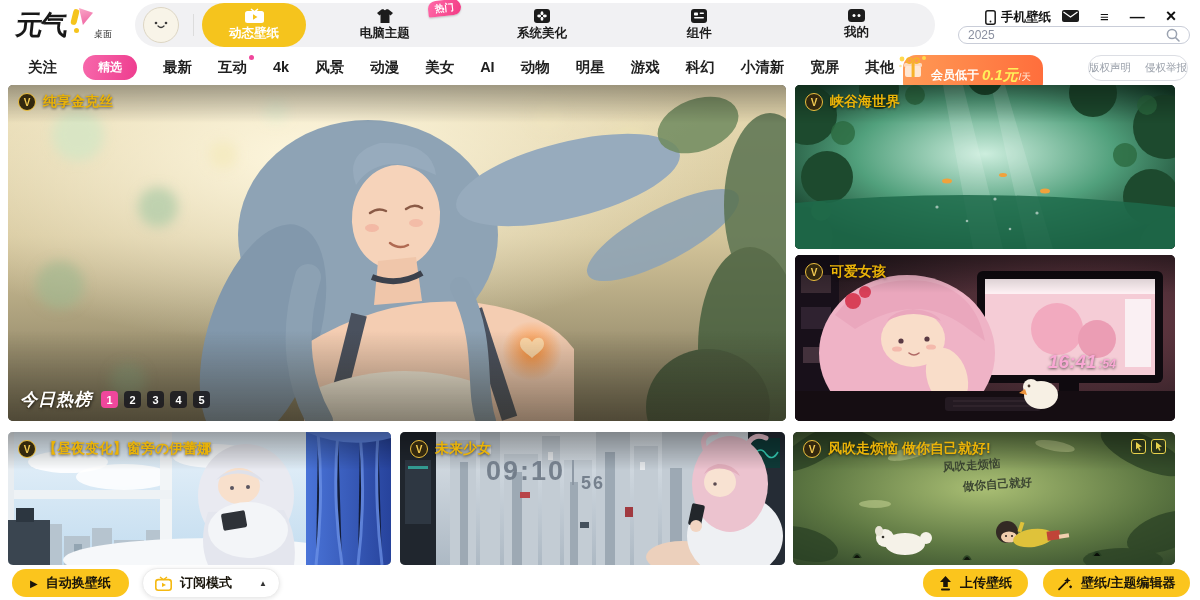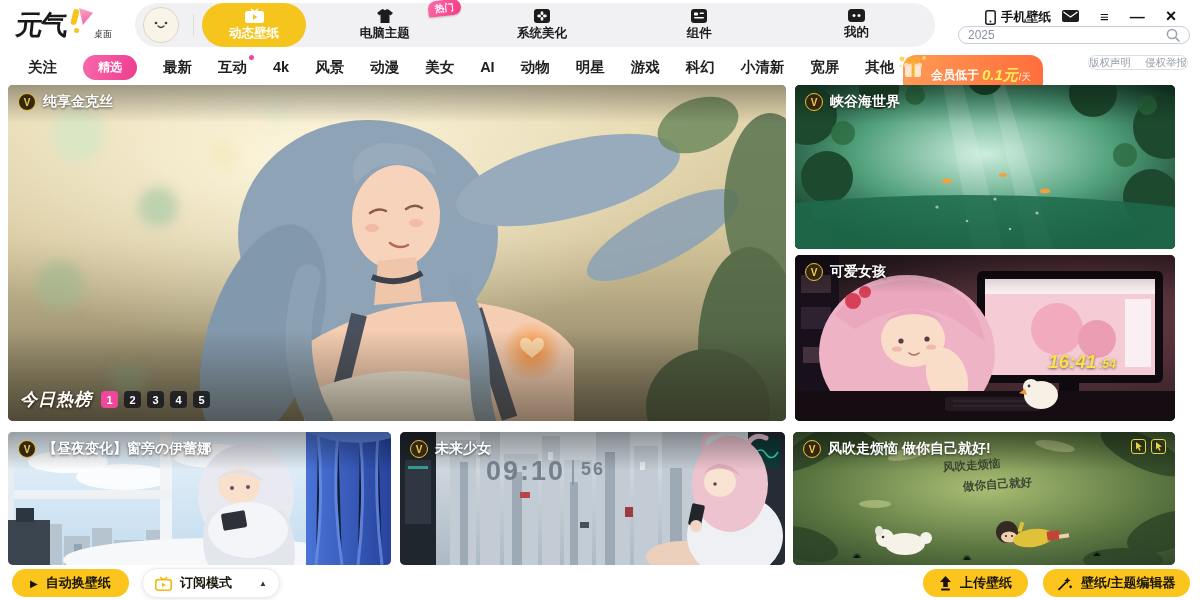--- a/index.html
+++ b/index.html
@@ -47,58 +47,58 @@
   .cat{cursor:pointer;position:relative;white-space:nowrap}
   .cat.active{background:linear-gradient(100deg,#f768ab,#ee3d8f);color:#fff;padding:4px 15px;border-radius:15px;font-size:12px}
   .cat.has-dot::after{content:"";position:absolute;top:-3px;right:-7px;width:5px;height:5px;border-radius:50%;background:#f0479c}
   .vip{position:absolute;left:903px;top:55px;height:41px;border-radius:13px;
        background:linear-gradient(90deg,#ff9a55,#ff6e3c);display:flex;align-items:center;
        padding:0 12px 0 28px;cursor:pointer}
   .vip .gift{position:absolute;left:-5px;top:-3px}
   .vip-t1{color:#fff;font-size:12px;font-weight:bold}
   .vip-t2{color:#ffef5a;font-size:15px;font-weight:900;font-style:italic;margin-left:3px}
   .vip-t3{color:#ffeedd;font-size:9.5px;margin:3px 0 0 1px}
-  .legal{position:absolute;left:1088px;top:55px;width:100px;height:15px;border:1px solid #dcdee4;border-radius:13px;
+  .legal{position:absolute;left:1088px;top:55px;width:100px;height:26px;border:1px solid #dcdee4;border-radius:13px;
          display:flex;align-items:center;justify-content:center;gap:7px;font-size:10.5px;color:#9aa0aa;background:#fff}
   .legal span{cursor:pointer;white-space:nowrap}
   .legal .sep{width:1px;height:11px;background:#dcdee4;cursor:default}
 
   
   .card{position:absolute;border-radius:5px;overflow:hidden;background:#222;cursor:pointer}
   .card .art{position:absolute;left:0;top:0;width:100%;height:100%;display:block}
   .card .shade{position:absolute;left:0;right:0;top:0;height:38px;
                background:linear-gradient(rgba(0,0,0,.34),rgba(0,0,0,0));z-index:2}
   .card-title{position:absolute;left:10px;top:8px;display:flex;align-items:center;gap:7px;z-index:3}
   .vbadge{width:18px;height:18px;border-radius:50%;background:#33280e;border:1.5px solid #ecbf3e;color:#f2ca52;
           font-size:10px;font-weight:bold;display:flex;align-items:center;justify-content:center;flex:0 0 18px}
-  .card-title .t{color:#ffffff;font-size:14px;font-weight:bold;text-shadow:0 1px 3px rgba(0,0,0,.65);white-space:nowrap}
+  .card-title .t{color:#eab308;font-size:14px;font-weight:bold;text-shadow:0 1px 3px rgba(0,0,0,.65);white-space:nowrap}
   .card-featured{left:8px;top:85px;width:778px;height:336px}
   .card-canyon{left:795px;top:85px;width:380px;height:164px}
   .card-cute{left:795px;top:255px;width:380px;height:166px}
   .card-elaina{left:8px;top:432px;width:383px;height:133px}
   .card-future{left:400px;top:432px;width:385px;height:133px}
   .card-shin{left:793px;top:432px;width:382px;height:133px}
 
   .hot-row{position:absolute;left:12px;bottom:10px;display:flex;align-items:center;gap:9px;z-index:3}
   .hot-label{color:#fff;font-size:17px;font-weight:900;font-style:italic;letter-spacing:1px;
              text-shadow:-1px 1px 0 #44391f,1px 1px 3px rgba(0,0,0,.7)}
   .ranks{display:flex;gap:6px}
   .rank{min-width:17px;height:17px;padding:0 2px;border-radius:4px;background:rgba(24,24,30,.85);color:#fff;
         font-size:11px;font-weight:bold;display:flex;align-items:center;justify-content:center;cursor:pointer}
   .rank.first{background:#f0479c}
 
-  .clock-cute{position:absolute;left:253px;top:96px;z-index:2;color:#fde047;font-style:italic;font-weight:900;
+  .clock-cute{position:absolute;left:253px;top:96px;z-index:2;color:#f9a8d4;font-style:italic;font-weight:900;
               text-shadow:0 1px 3px rgba(0,0,0,.6);display:flex;align-items:flex-end}
   .clock-cute .hm{font-size:19px}
   .clock-cute .s{font-size:12px;margin:0 0 2px 2px}
   .clock-future{position:absolute;left:86px;top:24px;z-index:2;color:#6f7a87;font-weight:bold;letter-spacing:2px;
                 display:flex;align-items:flex-start;gap:7px;opacity:.92}
   .clock-future .hm{font-size:27px}
   .clock-future .bar{width:2px;height:25px;background:#8a95a1;margin-top:4px}
-  .clock-future .s{font-size:18px;margin-top:3px}
+  .clock-future .s{font-size:18px;margin-top:17px}
 
   .cap1{position:absolute;left:150px;top:26px;z-index:2;font-size:11.5px;font-weight:bold;color:#3c4632;transform:rotate(-4deg)}
   .cap2{position:absolute;left:170px;top:45px;z-index:2;font-size:11.5px;font-weight:bold;color:#3c4632;transform:rotate(-4deg)}
   .mini-icons{position:absolute;top:7px;right:9px;display:flex;gap:5px;z-index:3}
   .mini{width:15px;height:15px;border:1.5px solid #e6d14d;border-radius:3px;background:rgba(40,40,14,.45);
         display:flex;align-items:center;justify-content:center}
 
   
   .footer{position:absolute;left:0;top:565px;width:1200px;height:35px;background:#fff}
   .pill{position:absolute;display:flex;align-items:center;gap:8px;height:28px;border-radius:15px;

